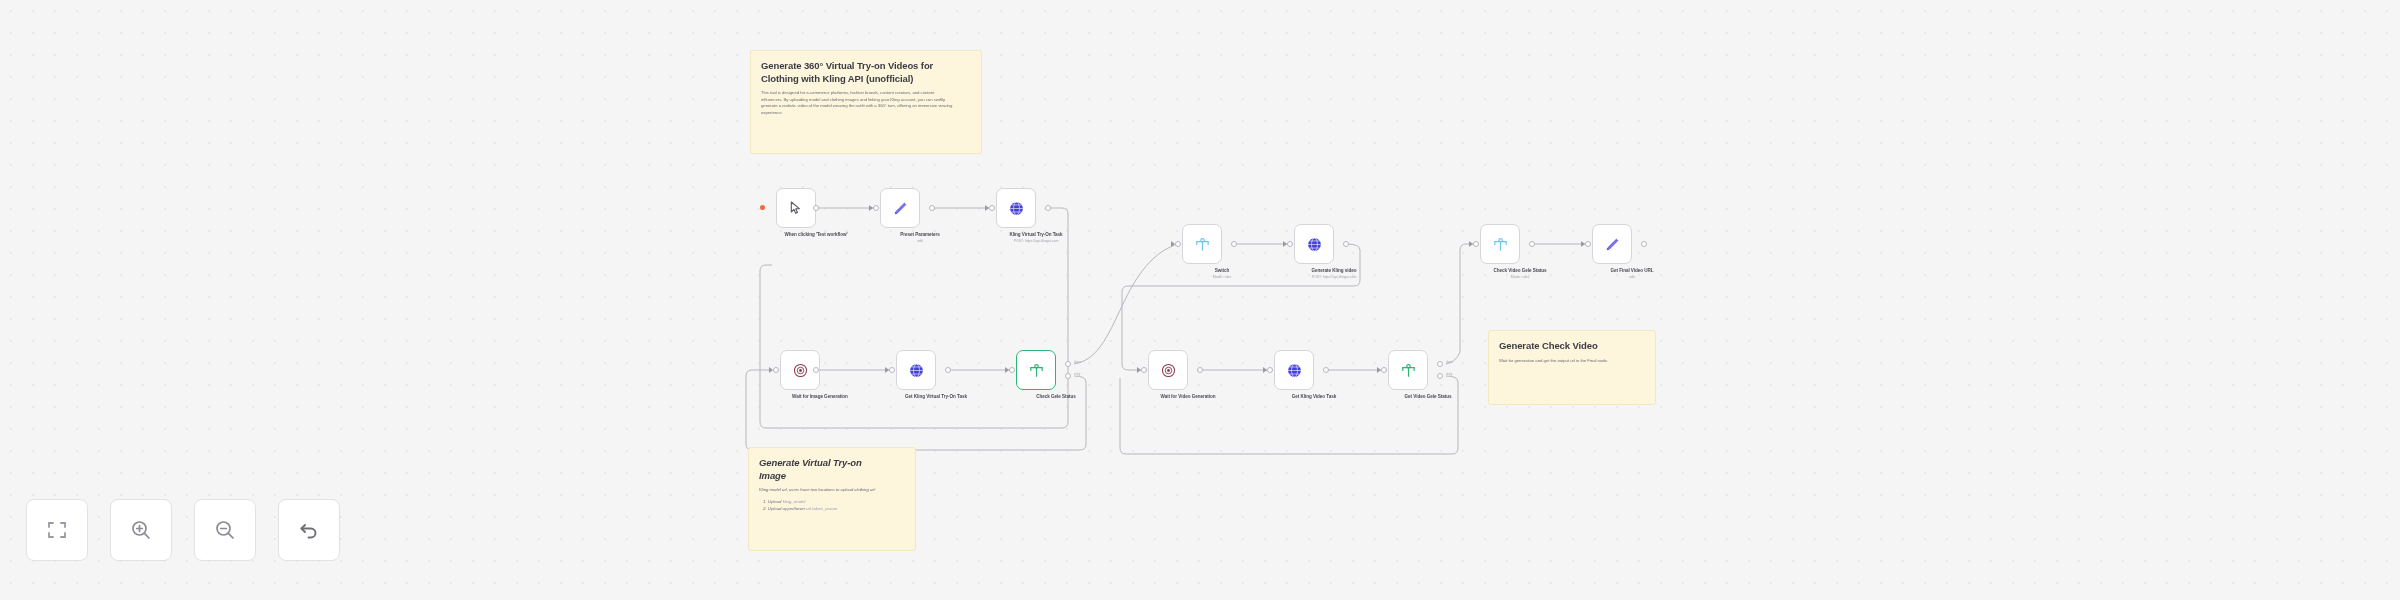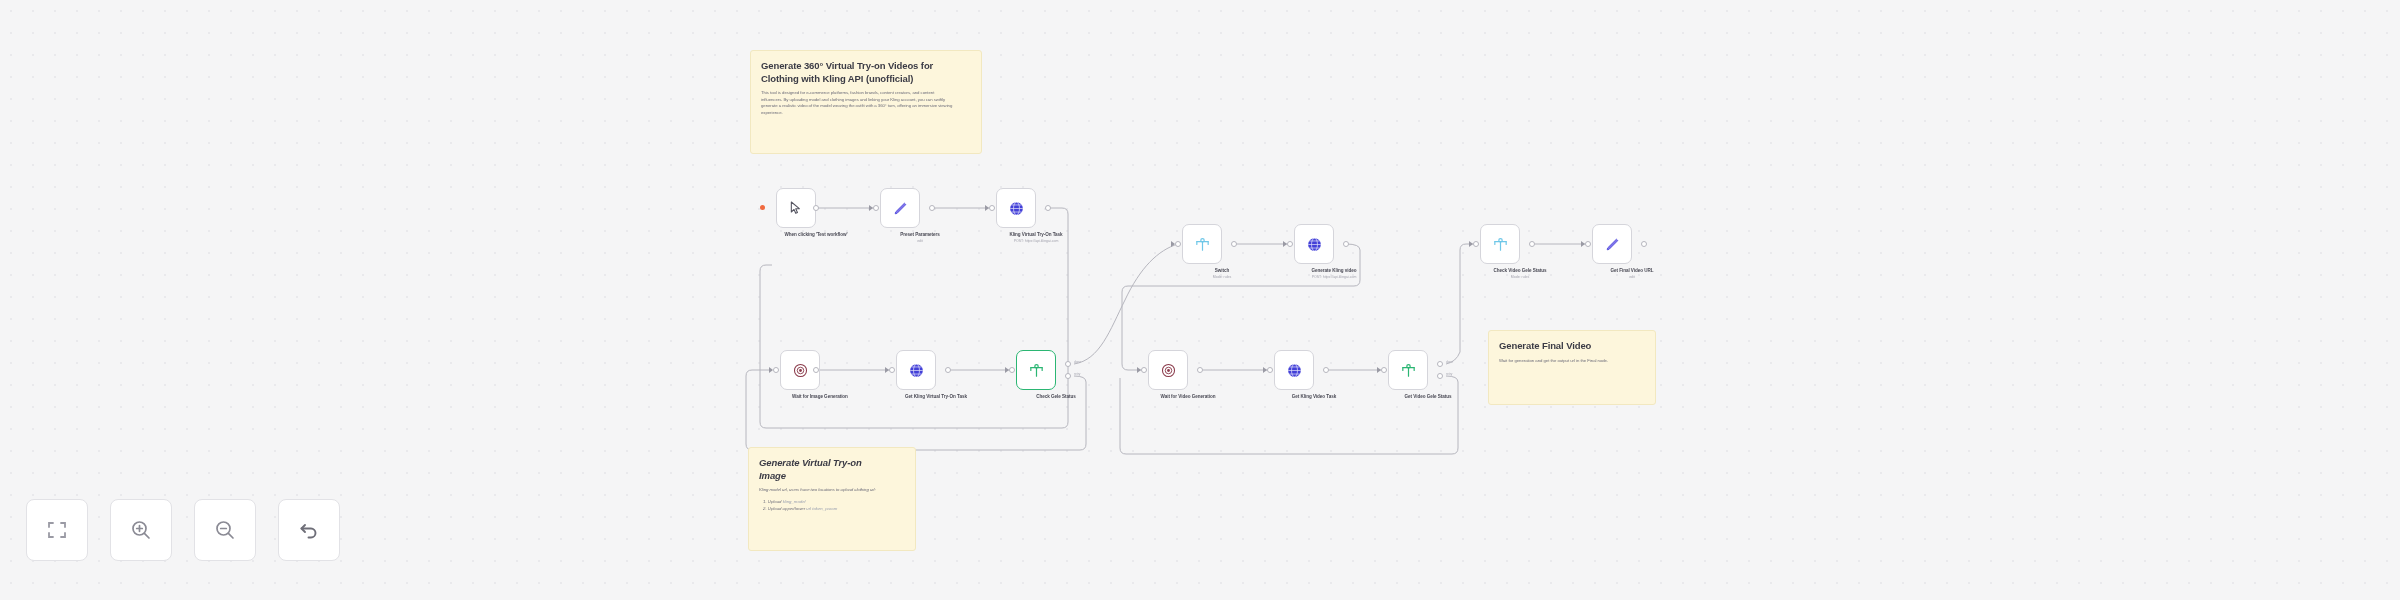--- a/index.html
+++ b/index.html
@@ -186,21 +186,21 @@
       <li>
         <span>2.</span>
         <span>Upload upper/lower</span>
         <span class="codeish">url</span>
         <span class="codeish">token_param</span>
       </li>
     </ol>
   </div>
 
   <div class="sticky" style="left:1488px; top:330px; width:168px; height:75px;">
-    <h3>Generate Final Video</h3>
+    <h3>Generate Check Video</h3>
     <p>Wait for generation and get the output url in the Final node.</p>
   </div>
 
   <div class="trigdot" style="left:760px; top:205px;"></div>
   <div class="node trigger" style="left:776px; top:188px;">
     <svg width="16" height="16" viewBox="0 0 24 24">
       <path d="M5 3 L5 18 L9 14.2 L11.6 20 L14.2 18.8 L11.6 13.2 L17 13 Z" fill="none" stroke="#555561" stroke-width="1.6" stroke-linejoin="round"></path>
     </svg>
   </div>
   <div class="port" style="left:813px; top:205px;"></div>

